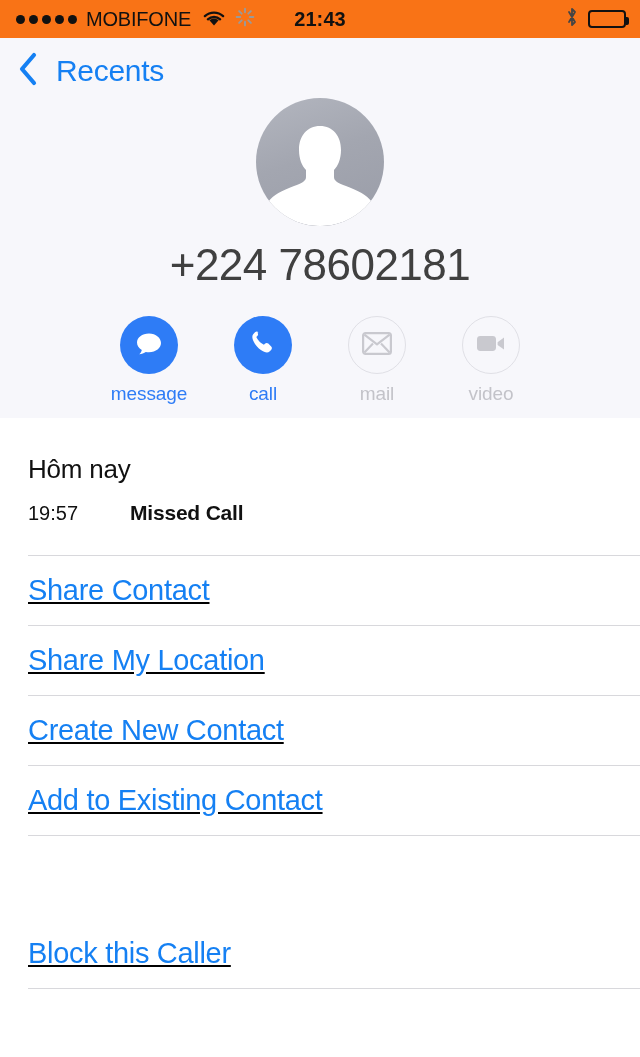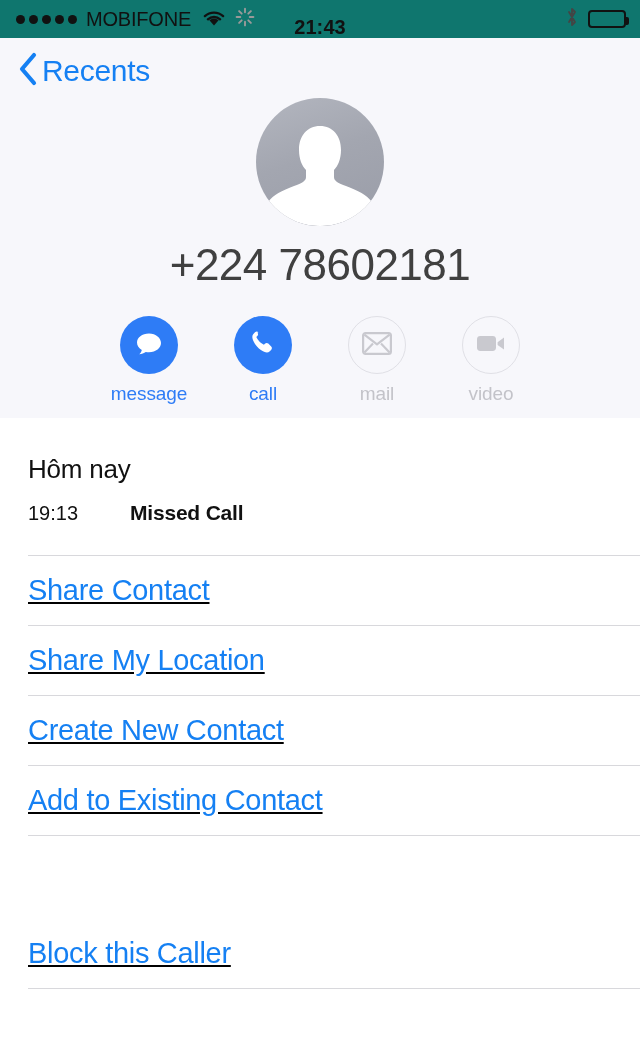--- a/index.html
+++ b/index.html
@@ -9,31 +9,31 @@
     font-family:"Liberation Sans", sans-serif;
     -webkit-font-smoothing:antialiased;
     overflow:hidden;
   }
 
   
   .statusbar{
     height:38px; width:100%;
     display:flex; align-items:center;
     padding:0 14px 0 16px;
-    background:#0f766e;
+    background:#f97316;
     position:relative;
   }
   .sb-left{ display:flex; align-items:center; gap:7px; }
   .dots{ display:flex; align-items:center; gap:4px; }
   .dot{ width:9px; height:9px; border-radius:50%; background:#111; display:block; }
   .carrier{ font-size:20px; color:#111; letter-spacing:-0.2px; margin-left:2px; }
   .wifi-ico{ display:block; margin-left:3px; }
   .spinner-ico{ display:block; margin-left:1px; }
   .sb-center{
-    position:absolute; left:0; right:0; top:8px; height:38px;
+    position:absolute; left:0; right:0; top:0; height:38px;
     display:flex; align-items:center; justify-content:center;
     pointer-events:none;
   }
   .clock{ font-size:20px; font-weight:bold; color:#111; letter-spacing:0.1px; }
   .sb-right{ margin-left:auto; display:flex; align-items:center; gap:9px; }
   .bt-ico{ display:block; }
   .battery{
     width:38px; height:18px; border:2px solid #111; border-radius:4px;
     position:relative; padding:2px;
   }
@@ -43,21 +43,21 @@
   }
   .battery-fill{ height:100%; background:#111; border-radius:1px; }
 
   
   .header{
     background:#F7F7FB;
     height:380px;
     position:relative;
   }
   .backbtn{
-    display:flex; align-items:center; gap:4px;
+    display:flex; align-items:center; gap:18px;
     padding:14px 0 0 18px;
     cursor:pointer; width:fit-content;
   }
   .chev{ display:block; }
   .back-label{ font-size:30px; color:#1580F3; letter-spacing:-0.3px; }
 
   .avatar-wrap{ display:flex; justify-content:center; margin-top:8px; }
   .avatar{
     width:128px; height:128px; border-radius:50%;
     background:linear-gradient(160deg,#b3b6bf 0%,#a3a6b0 45%,#9a9da8 100%);
@@ -240,21 +240,21 @@
     </div>
 
   </div>
 </div>
 
 <div class="content">
 
   <div class="day-heading">Hôm nay</div>
 
   <div class="call-row">
-    <span class="call-time">19:13</span>
+    <span class="call-time">19:57</span>
     <span class="call-type">Missed Call</span>
   </div>
 
   <div class="sep full-top"></div>
 
   <div class="list-item">
     <span>Share Contact</span>
   </div>
   <div class="sep"></div>
 

